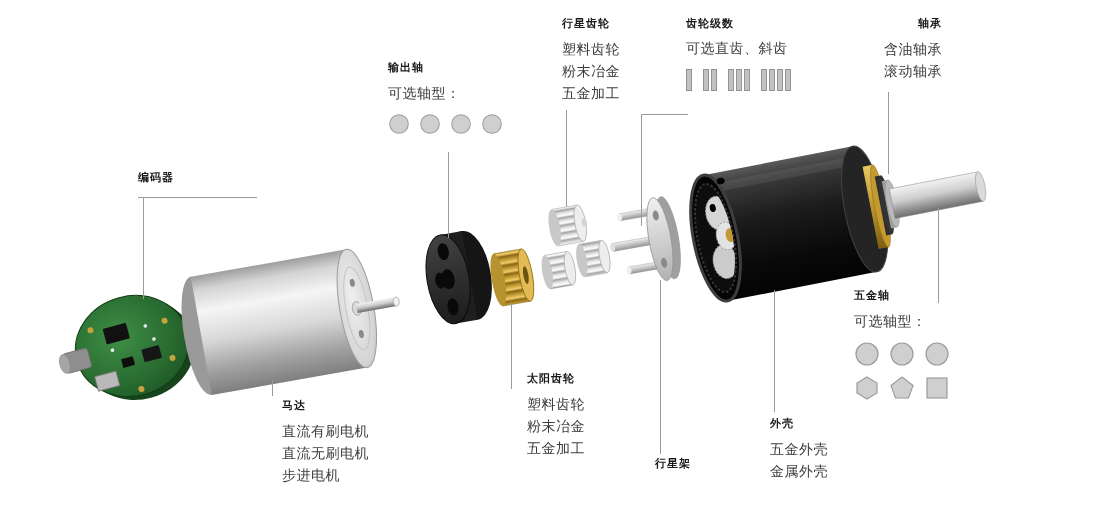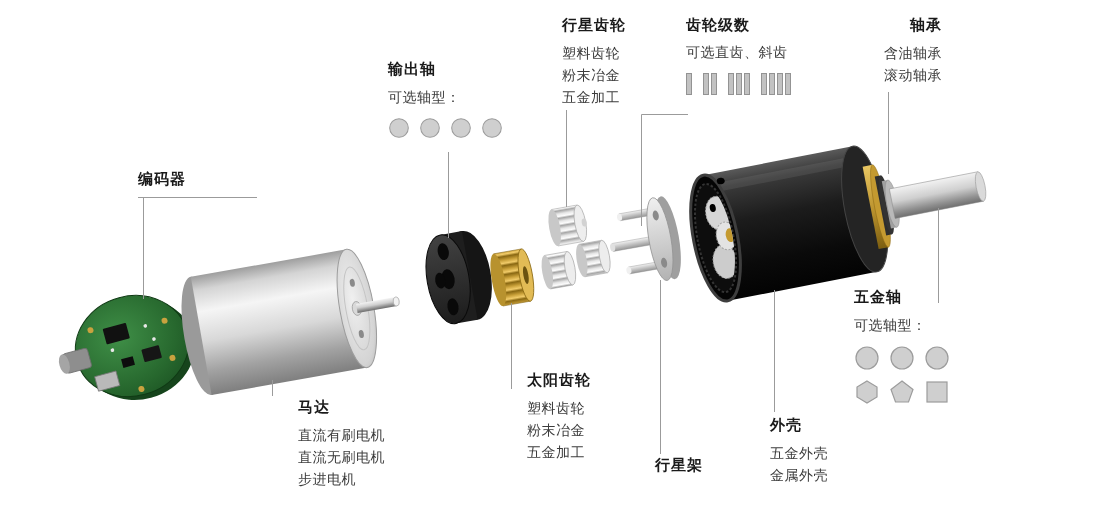--- a/index.html
+++ b/index.html
@@ -1,28 +1,28 @@
 <!DOCTYPE html>
 <html><head>
 <meta charset="utf-8">
 <style>
   * { margin:0; padding:0; box-sizing:border-box; }
   html,body { background:#ffffff; }
   body { font-family:"DejaVu Sans","Liberation Sans",sans-serif; }
   #canvas { position:relative; width:1100px; height:520px; background:#ffffff; overflow:hidden; }
   #illustration { position:absolute; left:0; top:0; }
   .label { position:absolute; }
-  .label .title { font-size:15px; font-weight:bold; color:#1a1a1a; letter-spacing:1px; margin-bottom:7px; white-space:nowrap; }
+  .label .title { font-size:11px; font-weight:bold; color:#1a1a1a; letter-spacing:1px; margin-bottom:7px; white-space:nowrap; }
   .label .sub { font-size:14px; color:#3c3c3c; line-height:22px; letter-spacing:0.5px; white-space:nowrap; }
   .lbl-encoder   { left:138px; top:170px; }
   .lbl-output    { left:388px; top:60px;  }
   .lbl-planetary { left:562px; top:16px;  }
   .lbl-stages    { left:686px; top:16px;font-family:Liberation Mono, monospace;  }
   .lbl-bearing   { left:884px; top:16px;text-align:right;  }
-  .lbl-motor     { left:282px; top:398px;margin-left:16px; }
+  .lbl-motor     { left:282px; top:398px; }
   .lbl-sun       { left:527px; top:371px; }
   .lbl-carrier   { left:655px; top:456px; }
   .lbl-housing   { left:770px; top:416px; }
   .lbl-metal     { left:854px; top:288px; }
   .shape-row { display:flex; gap:9px; margin-top:9px; }
   .shape-row + .shape-row { margin-top:8px; }
   .shape-icon { width:26px; height:26px; display:block; }
   .shape-row.small .shape-icon { width:22px; height:22px; }
   .shape-icon .shp { fill:#cfcfcf; stroke:#9c9c9c; stroke-width:1.2px; }
   .bar-row { display:flex; gap:11px; margin-top:9px; align-items:flex-start; }

